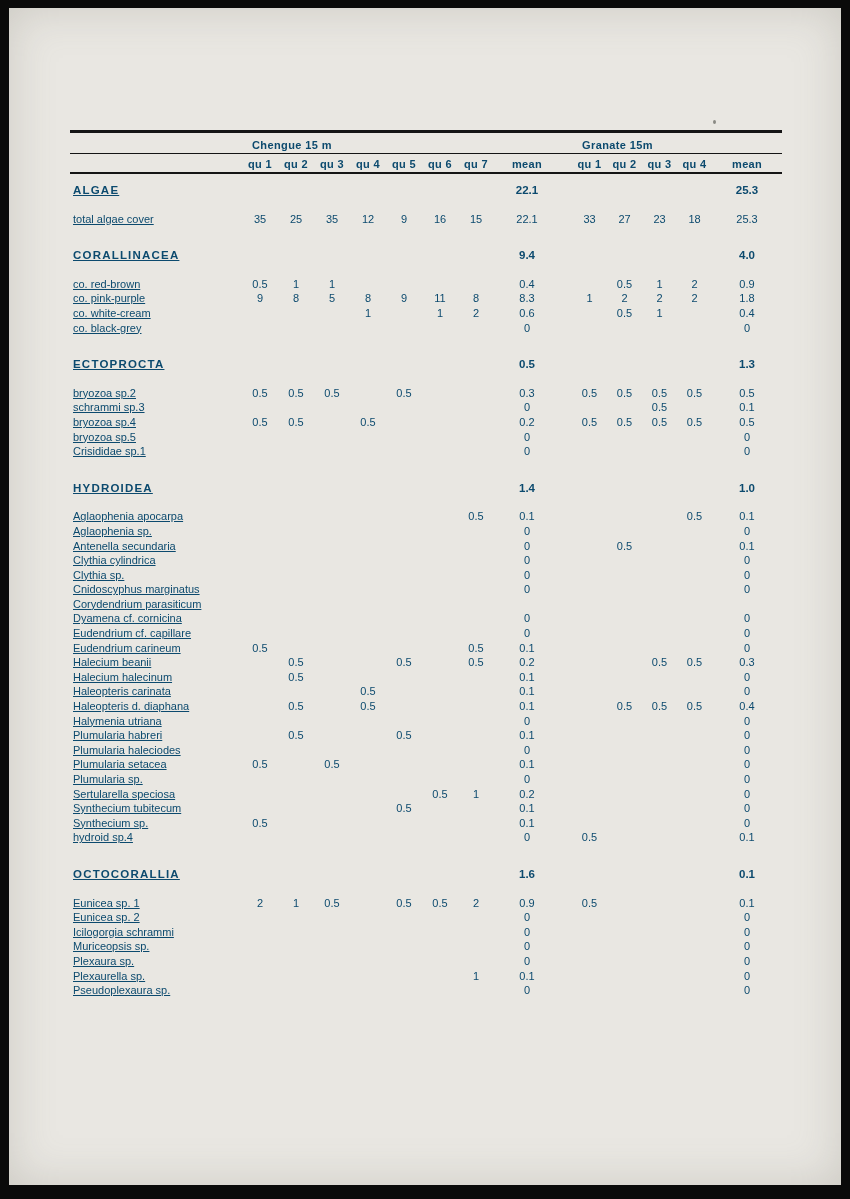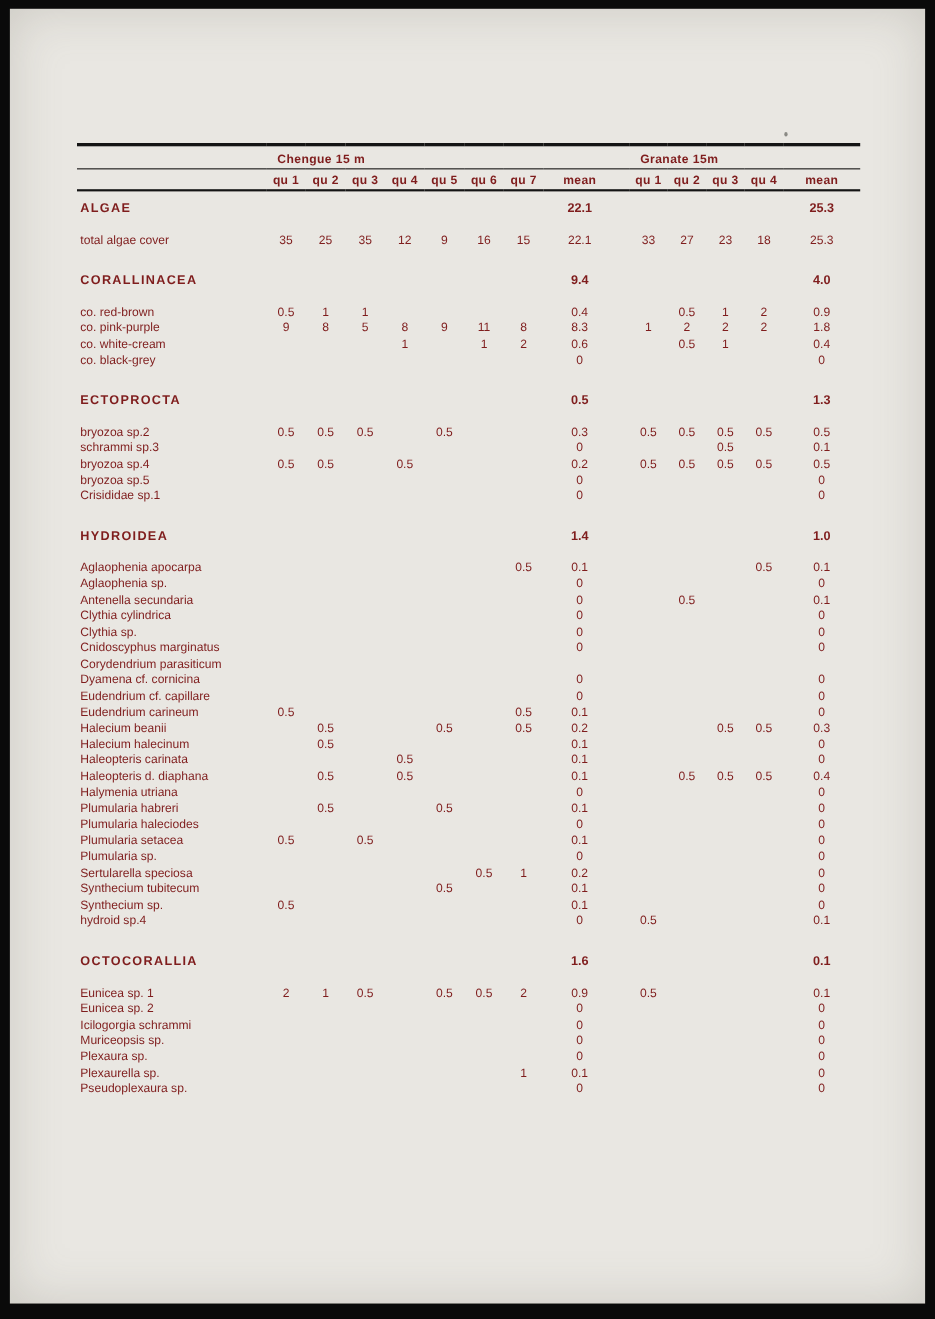--- a/index.html
+++ b/index.html
@@ -2,27 +2,27 @@
 <html><head>
 <meta charset="utf-8">
 <style>
   html,body{margin:0;padding:0;background:#000;}
   .photo{position:relative;width:850px;height:1199px;background:#0a0a0a;overflow:hidden;
          font-family:"Liberation Sans", sans-serif;}
   .page{position:absolute;left:9px;top:8px;width:832px;height:1177px;background:#e9e7e2;
         box-shadow:inset 0 0 45px rgba(120,115,105,0.25);}
   .speck{position:absolute;left:704px;top:112px;width:3px;height:4px;background:#8a8a84;border-radius:50%;}
   .tablewrap{position:absolute;left:61px;top:122px;width:712px;}
-  table{border-collapse:collapse;table-layout:fixed;width:712px;color:#7f1d1d;}
+  table{border-collapse:collapse;table-layout:fixed;width:712px;color:#0c4a6e;}
   td{padding:0;font-size:11px;line-height:14.6px;vertical-align:bottom;white-space:nowrap;}
   .rowA td{border-top:3px solid #151515;border-bottom:1.5px solid #151515;height:20px;font-weight:bold;}
   .rowB td{border-bottom:2px solid #151515;height:18px;font-weight:bold;}
   .site-label{text-align:left;padding-left:10px;letter-spacing:0.4px;}
   .qh{text-align:center;letter-spacing:0.3px;}
-  .c-sp{text-align:left;padding-left:3px;}
+  .c-sp{text-align:left;padding-left:3px;text-decoration:underline;}
   .c-q{text-align:center;}
   .c-m{text-align:center;}
   tr.section td{font-weight:bold;padding-top:22px;padding-bottom:14px;font-size:11.5px;}
   tr.section td.sec-name{letter-spacing:1.2px;}
   tr.section.first td{padding-top:9px;}
 </style>
 </head>
 <body>
 
 <div class="photo">

